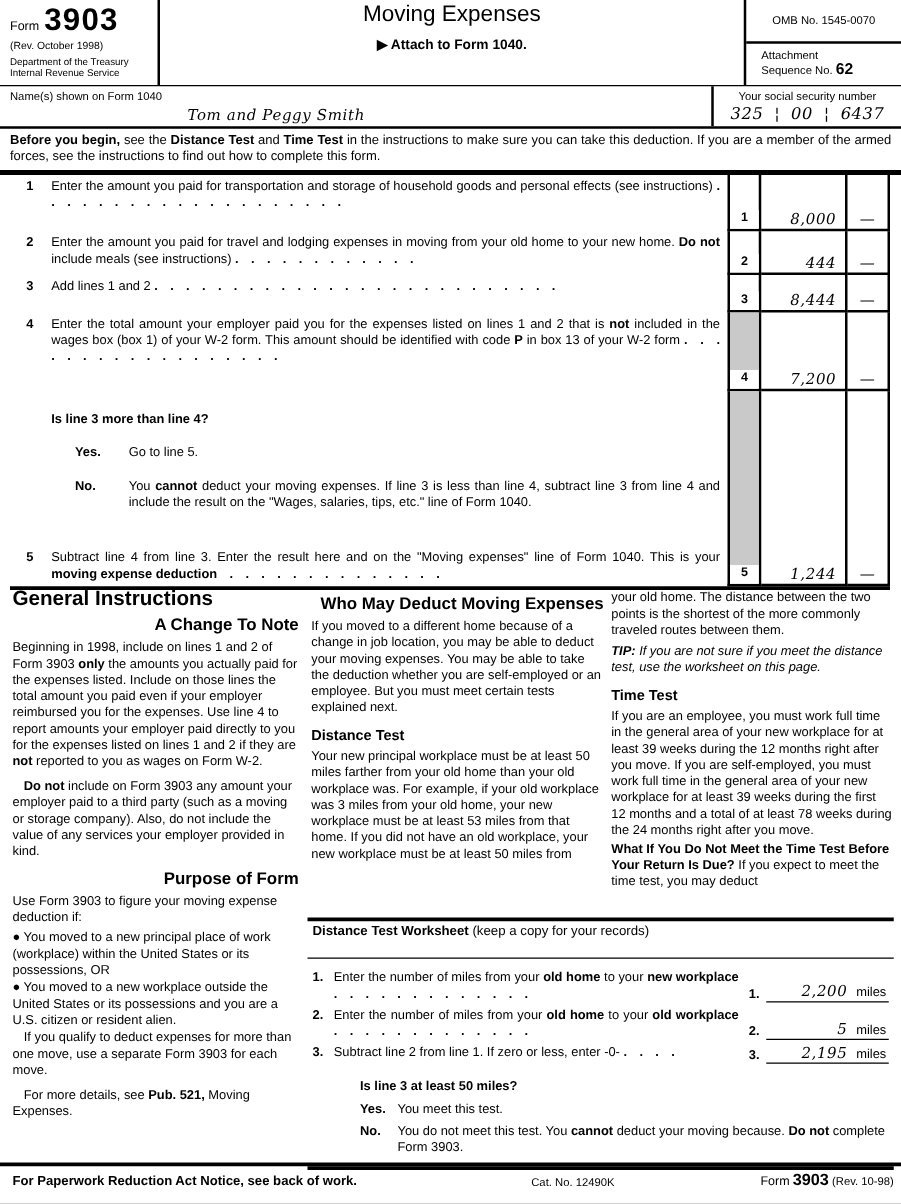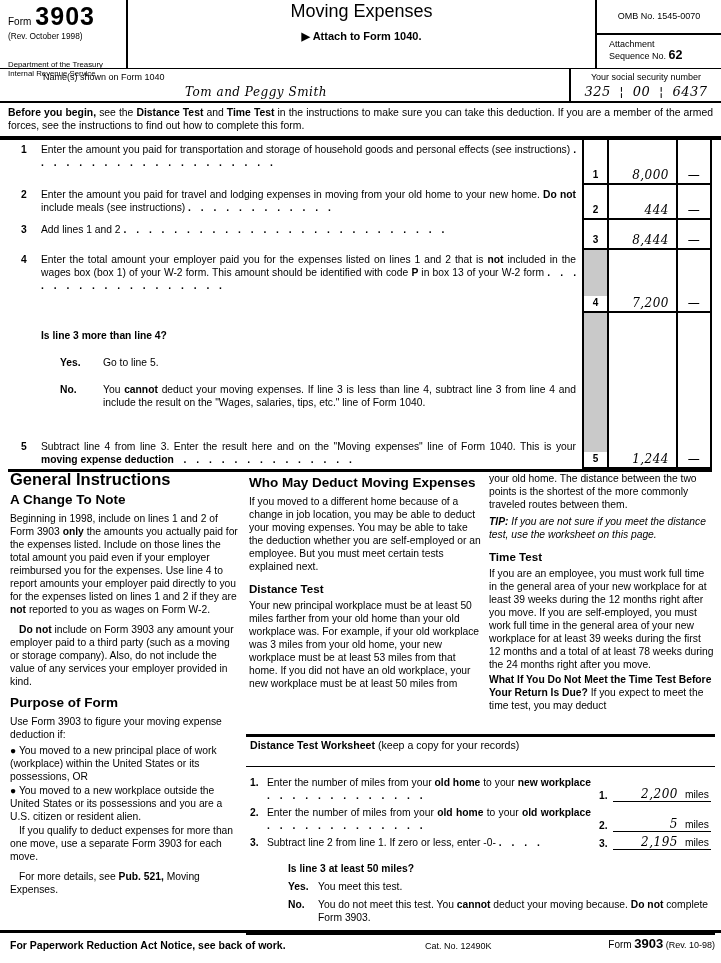--- a/index.html
+++ b/index.html
@@ -24,31 +24,31 @@
     white-space: nowrap;
   }
 
   
   .hdr-top { display: flex; height: 68px; }
   .hdr-left { width: 128px; border-right: 2px solid #000; padding: 5px 4px 0 8px; }
   .hdr-form-row { display: flex; align-items: baseline; gap: 4px; }
   .hdr-form-lbl { font-size: 10px; }
   .hdr-form-num { font-size: 25px; font-weight: bold; letter-spacing: 1px; line-height: 22px; }
   .hdr-rev { font-size: 8.3px; margin-top: 2px; }
-  .hdr-dept { font-size: 7.8px; line-height: 9px; margin-top: 17px; }
+  .hdr-dept { font-size: 7.8px; line-height: 9px; margin-top: 2px; }
   .hdr-mid { flex: 1; text-align: center; padding-top: 5px; }
   .hdr-title { font-size: 18px; font-weight: normal; }
   .hdr-attach { font-size: 11px; font-weight: bold; margin-top: 12px; }
   .hdr-right { width: 126px; border-left: 2px solid #000; display: flex; flex-direction: column; }
   .omb-cell { height: 35px; border-bottom: 2px solid #000; font-size: 9px; display: flex; align-items: center; justify-content: center; }
   .seq-cell { flex: 1; font-size: 9px; line-height: 10.5px; padding: 4px 0 0 12px; }
   .seq-no { font-size: 12.5px; font-weight: bold; }
 
   .name-row { display: flex; height: 33px; border-top: 1.5px solid #000; }
-  .name-cell { flex: 1; position: relative; padding: 2px 0 0 8px; font-size: 9px; margin-left: 35px; }
+  .name-cell { flex: 1; position: relative; padding: 2px 0 0 8px; font-size: 9px; }
   .name-val { position: absolute; left: 150px; bottom: 2px; }
   .ssn-cell { width: 152px; border-left: 2px solid #000; text-align: center; font-size: 9px; padding-top: 2px; }
   .ssn-val { font-size: 13px; margin-top: 1px; word-spacing: 4px; }
 
   .before {
     border-top: 2px solid #000;
     border-bottom: 4px solid #000;
     padding: 3px 8px 4px 8px;
     font-size: 10.4px; line-height: 13px;
     text-align: justify;
@@ -77,21 +77,21 @@
   .ynlabel { width: 43px; flex: none; font-weight: bold; }
   .yntext { flex: 1; text-align: justify; }
   .l5line { margin-top: auto; display: flex; padding-bottom: 3px; }
 
   
   .col { position: absolute; }
   .gi-col { left: 10px; top: 470px; width: 229px; }
   .mid-col { left: 249px; top: 473px; width: 234px; }
   .right-col { left: 489px; top: 472px; width: 226px; }
   h1.gi { font-size: 16.5px; line-height: 18px; margin: 0 0 4px 0; }
-  h2.gi { font-size: 13.5px; line-height: 15px; margin: 2px 0 5px 0; }
+  h2.gi { font-size: 13.5px; line-height: 15px; margin: 2px 0 5px 0; text-align: right; }
   h3.gi { font-size: 11.6px; line-height: 13px; margin: 9px 0 4px 0; }
   .p { margin-bottom: 7px; }
   .pi { text-indent: 9px; }
   .tip { font-style: italic; margin-bottom: 2px; }
   .bullet { margin-bottom: 1px; }
 
   
   .ws { position: absolute; left: 246px; top: 734px; width: 469px; border-top: 3px solid #000; border-bottom: 3px solid #000; }
   .ws-title { padding: 2px 6px 14px 4px; border-bottom: 1.5px solid #000; font-size: 10.6px; }
   .ws-body { padding: 5px 4px 8px 4px; }

